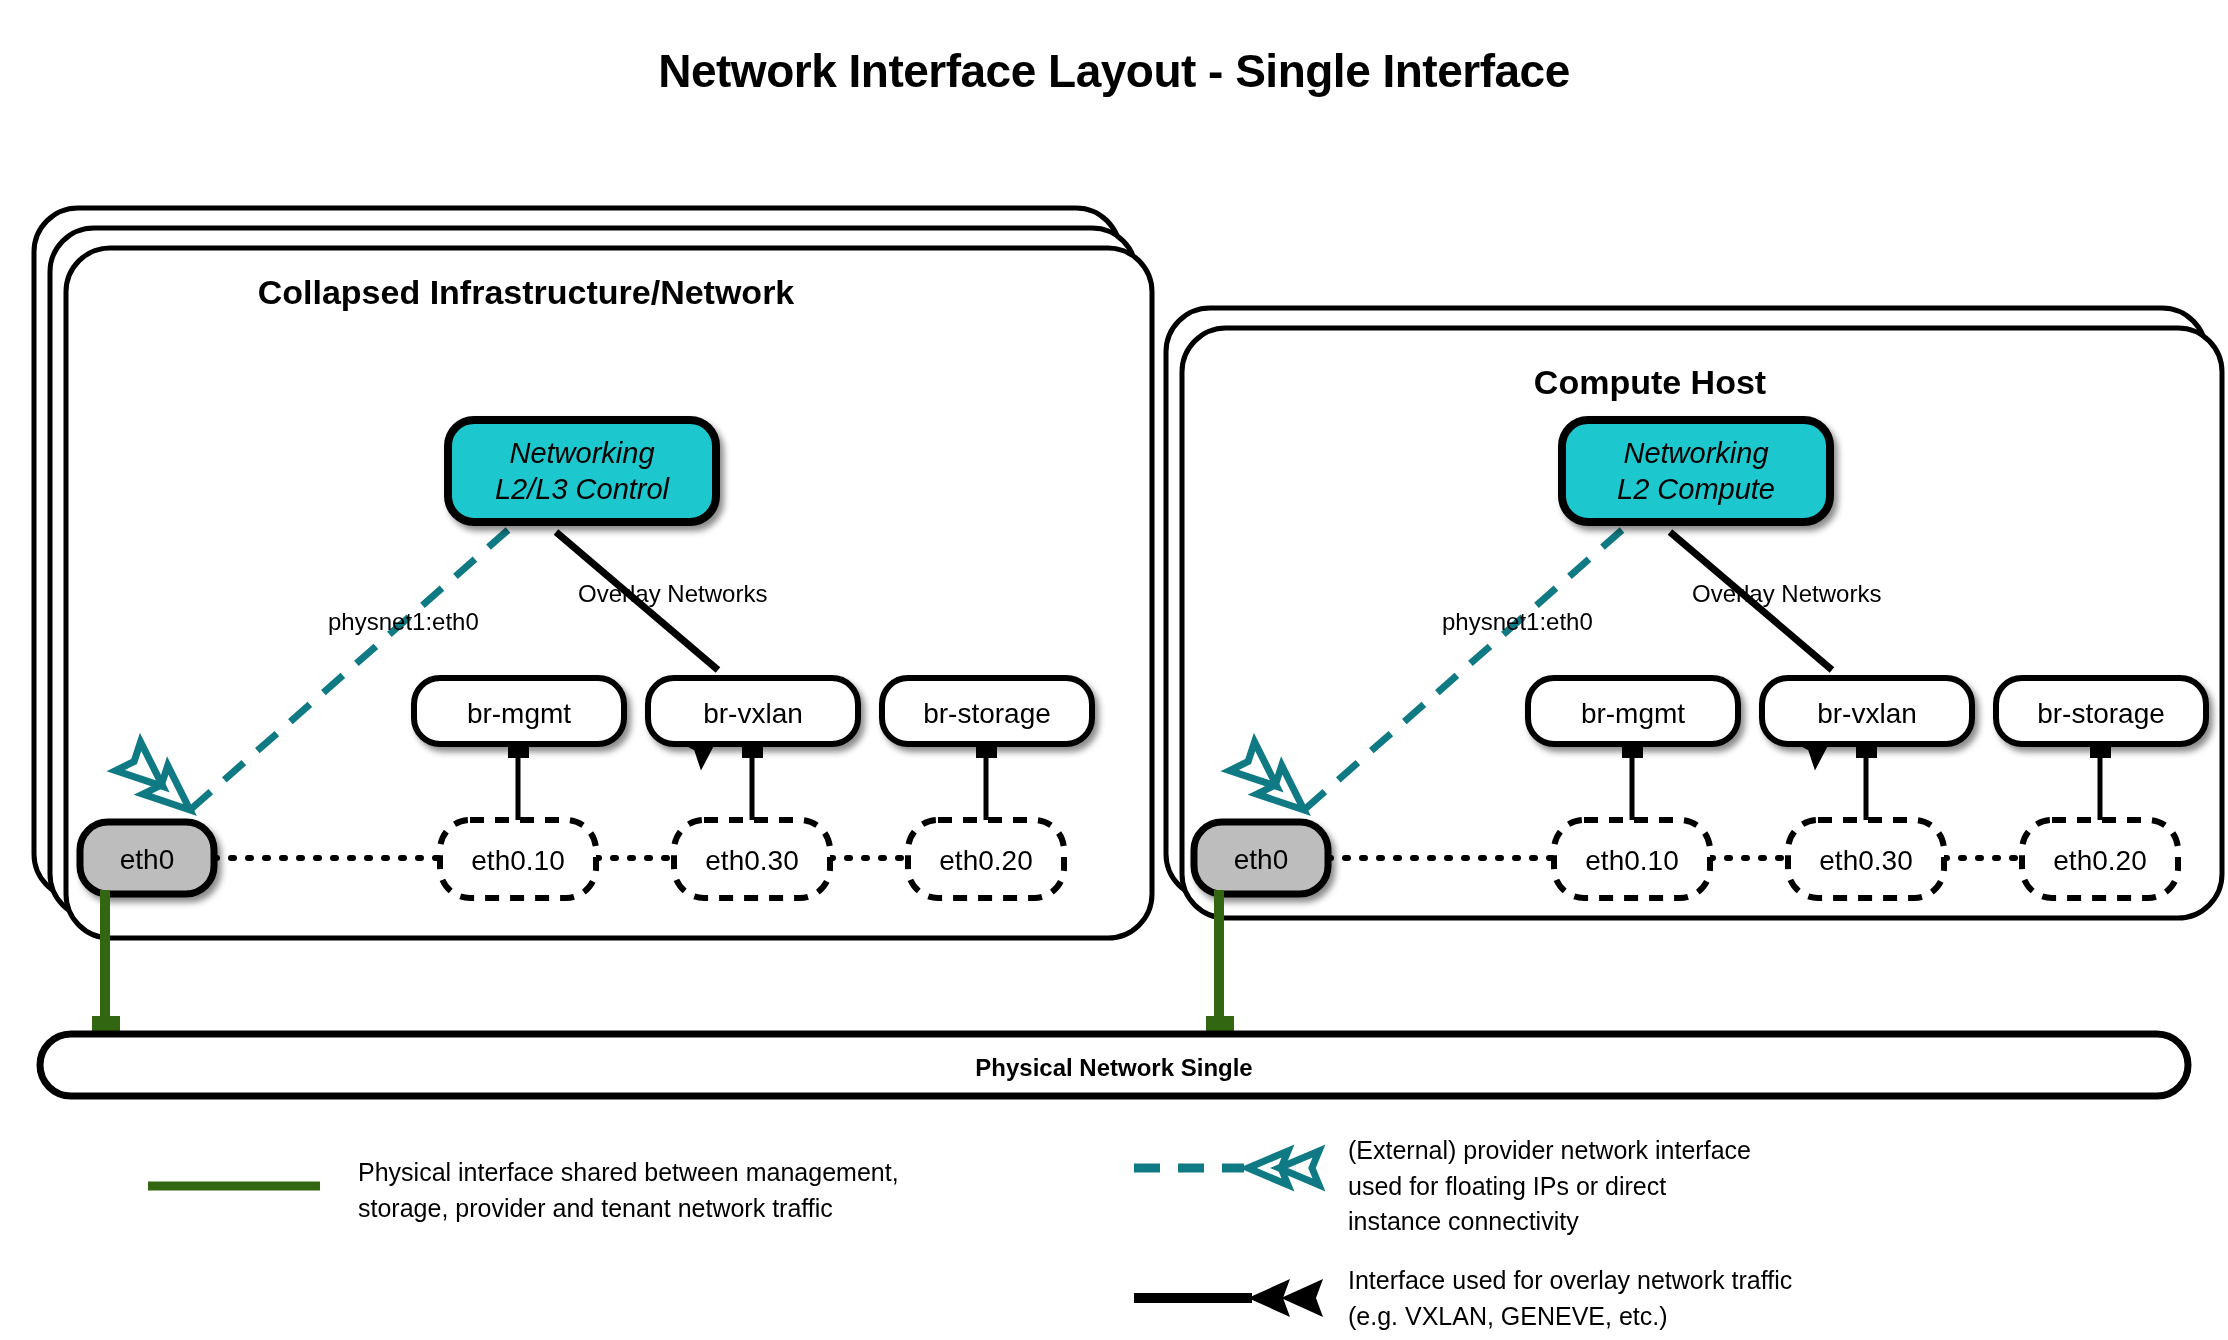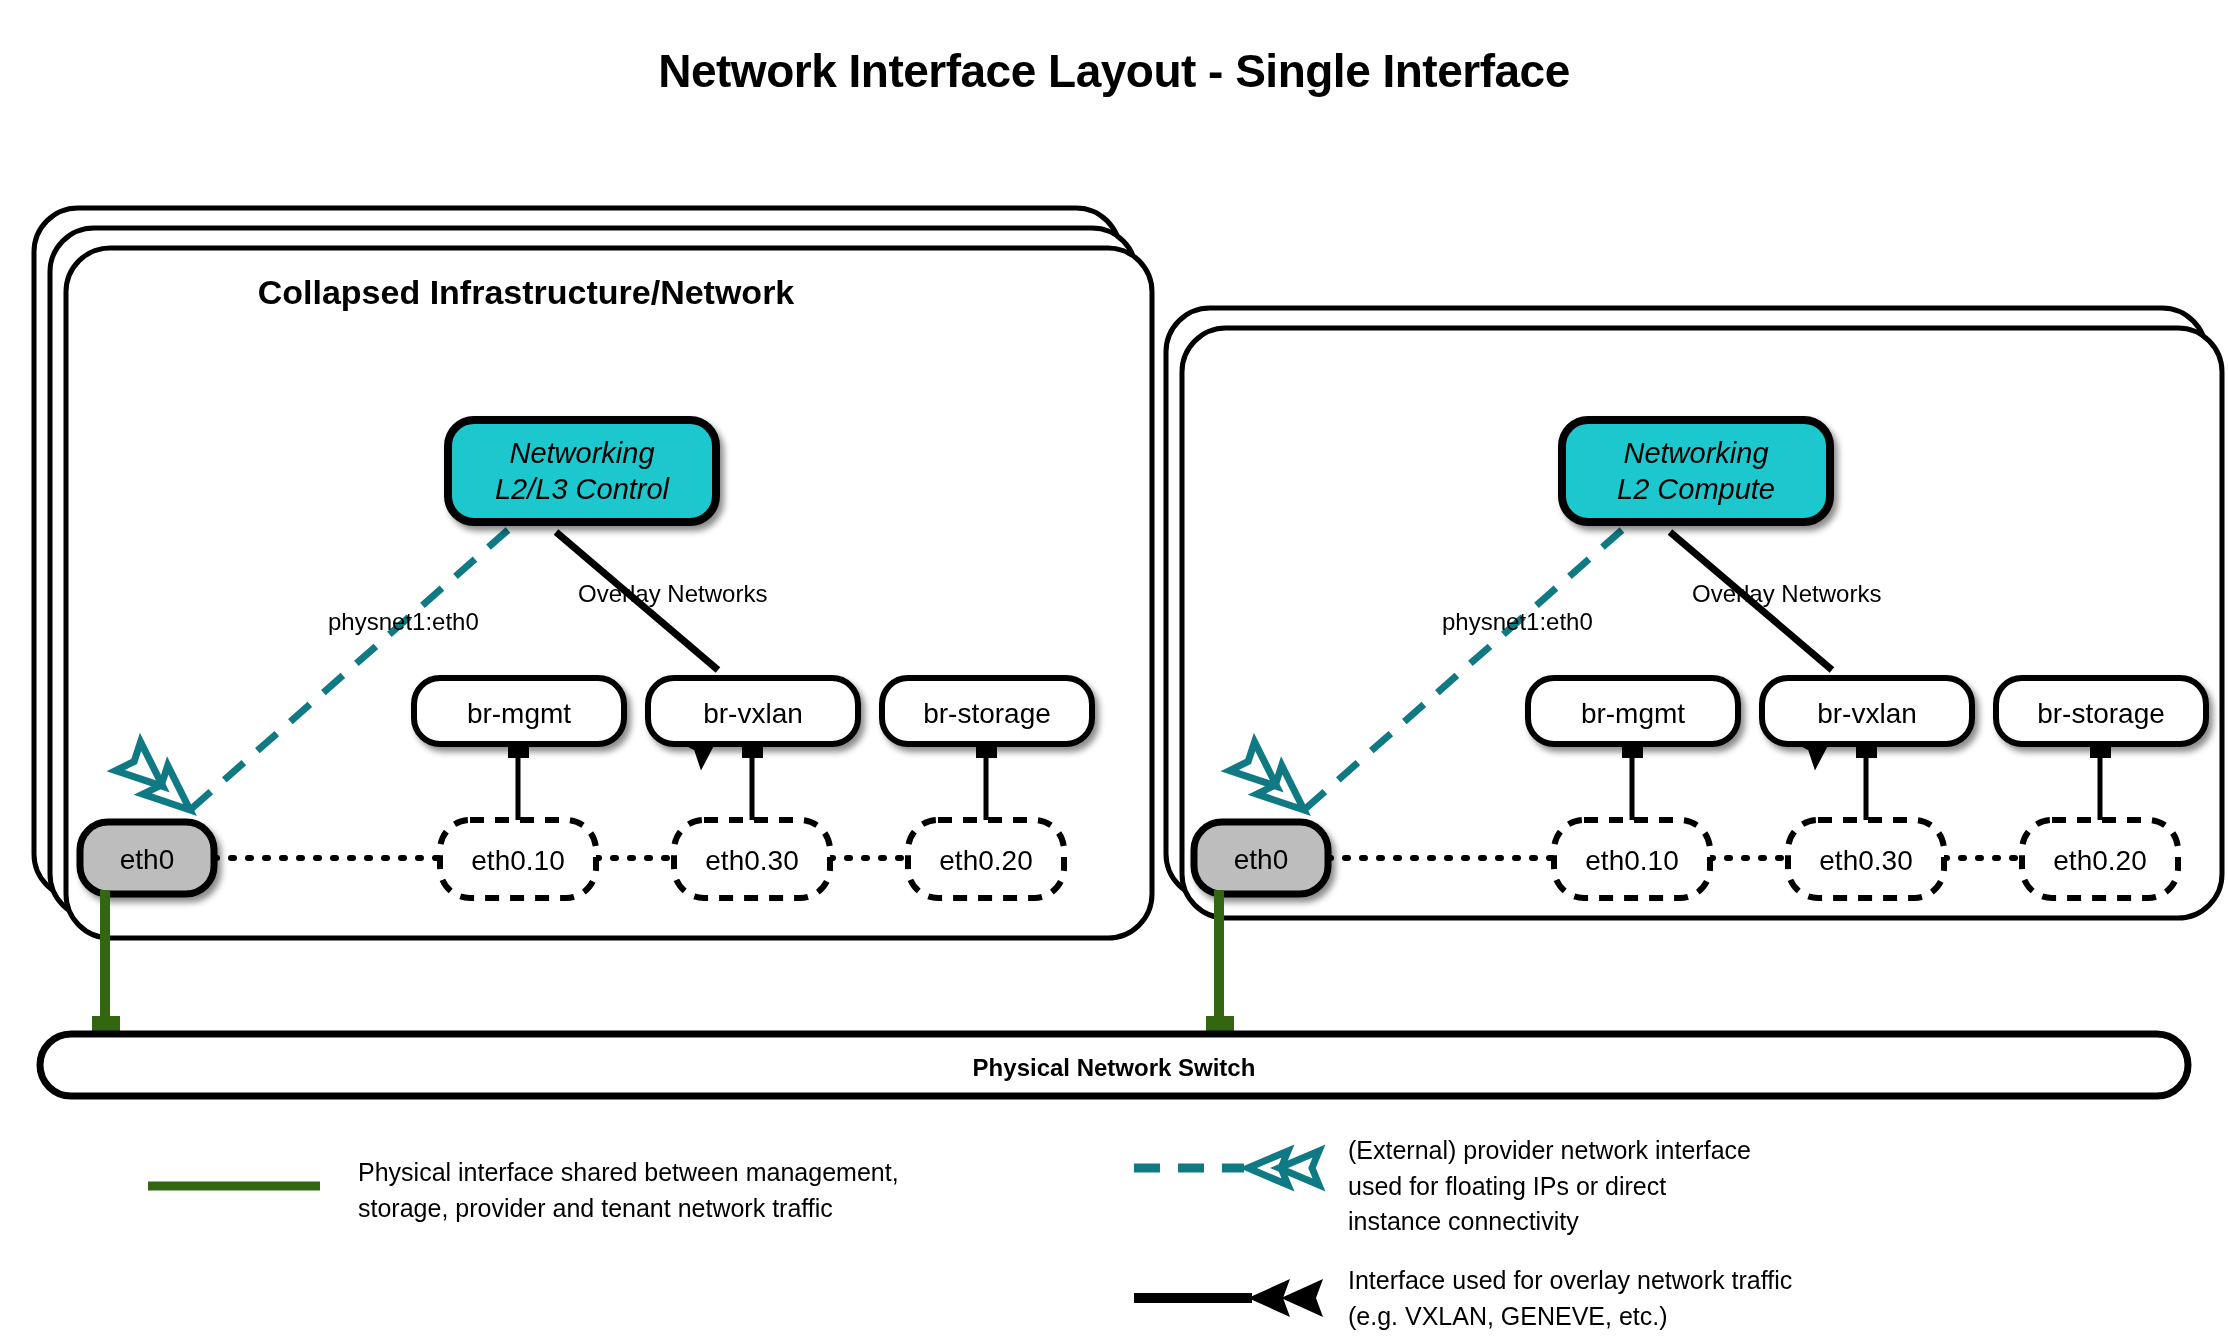--- a/index.html
+++ b/index.html
@@ -187,20 +187,23 @@
       <g transform="translate(1248,1288)">
         <path d="M 0 0 L 42 -19 L 35 0 L 42 19 Z" fill="#000000" stroke="none"></path>
         <path d="M 33 0 L 75 -19 L 68 0 L 75 19 Z" fill="#000000" stroke="none"></path>
       </g>
     </g>
   </svg>
 
   <div class="panel-title" id="left-panel-title">
     <div>Collapsed Infrastructure/Network</div>
   </div>
+  <div class="panel-title" id="right-panel-title">
+    <div>Compute Host</div>
+  </div>
 
   <div class="node-label agent-label" style="left:448px;top:425px;width:268px;">
     <div>Networking</div>
     <div>L2/L3 Control</div>
   </div>
 
   <div class="edge-label" style="left:328px;top:598px;">physnet1:eth0</div>
   <div class="edge-label" style="left:578px;top:570px;">Overlay Networks</div>
 
   <div class="node-label" style="left:414px;top:686px;width:210px;">br-mgmt</div>
@@ -224,21 +227,21 @@
   <div class="node-label" style="left:1528px;top:686px;width:210px;">br-mgmt</div>
   <div class="node-label" style="left:1762px;top:686px;width:210px;">br-vxlan</div>
   <div class="node-label" style="left:1996px;top:686px;width:210px;">br-storage</div>
 
   <div class="node-label" style="left:1554px;top:833px;width:156px;">eth0.10</div>
   <div class="node-label" style="left:1788px;top:833px;width:156px;">eth0.30</div>
   <div class="node-label" style="left:2022px;top:833px;width:156px;">eth0.20</div>
 
   <div class="node-label" style="left:1194px;top:832px;width:134px;">eth0</div>
 
-  <div class="node-label switch-label" style="left:40px;top:1043px;width:2148px;">Physical Network Switch</div>
+  <div class="node-label switch-label" style="left:40px;top:1043px;width:2148px;">Physical Network Single</div>
 
   <div class="legend-text" style="left:358px;top:1145px;width:620px;">Physical interface shared between management,
 storage, provider and tenant network traffic</div>
   <div class="legend-text" style="left:1348px;top:1123px;width:700px;">(External) provider network interface
 used for floating IPs or direct
 instance connectivity</div>
   <div class="legend-text" style="left:1348px;top:1253px;width:700px;">Interface used for overlay network traffic
 (e.g. VXLAN, GENEVE, etc.)</div>
 
 </div>

